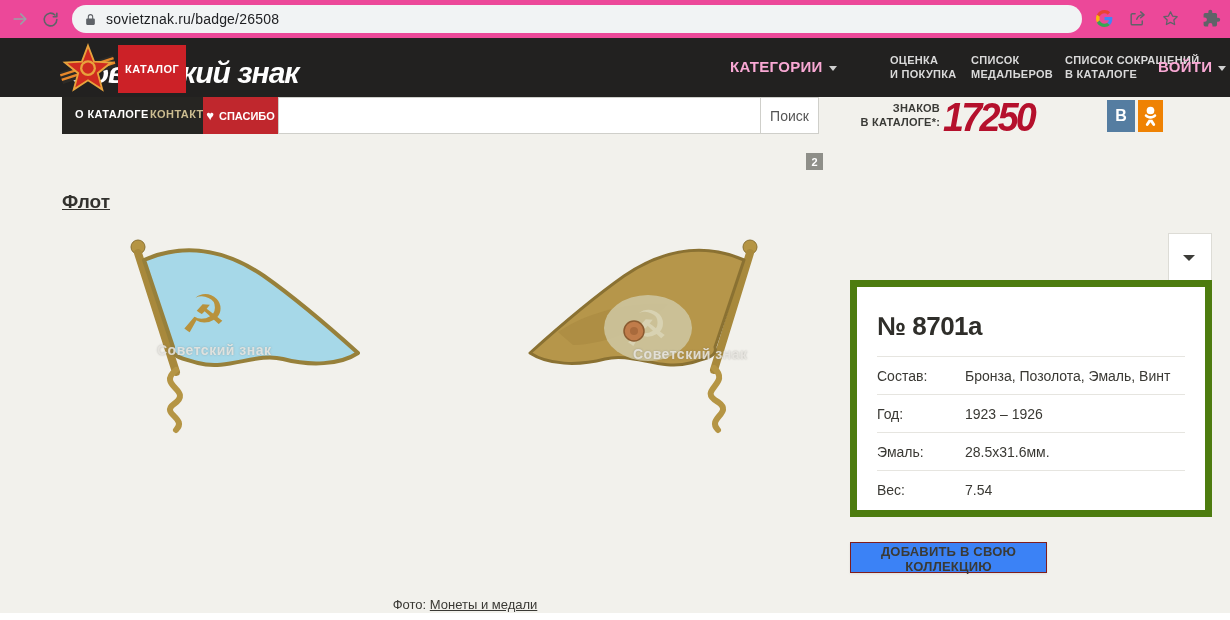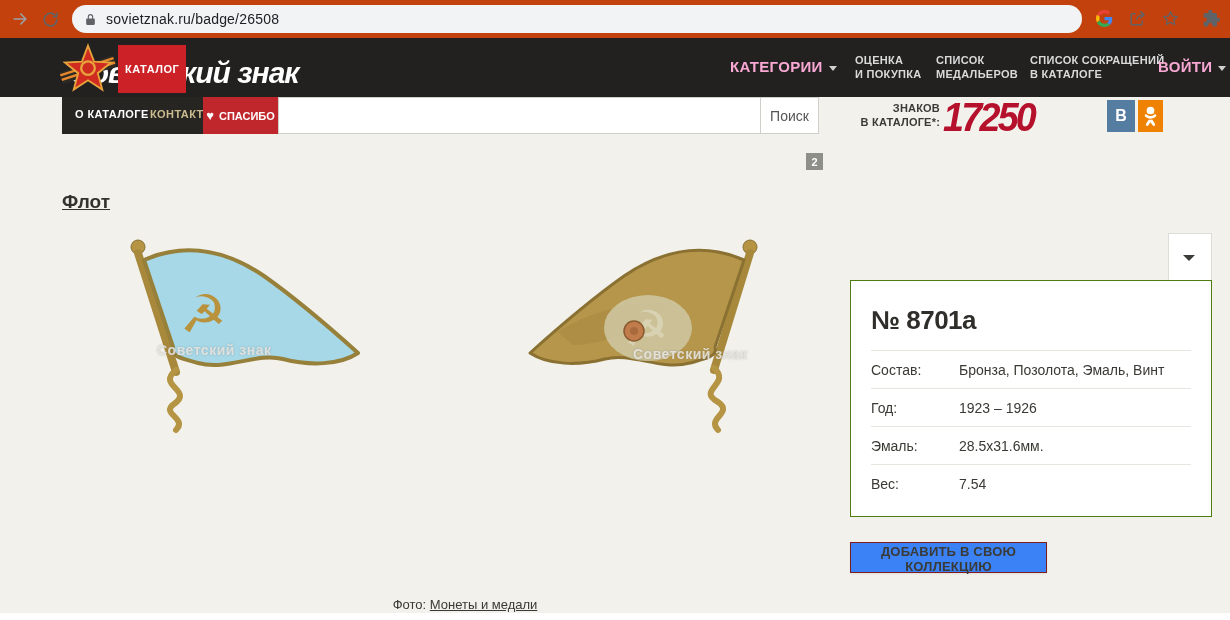--- a/index.html
+++ b/index.html
@@ -1,38 +1,38 @@
 <!DOCTYPE html>
 <html><head>
 <meta charset="utf-8">
 <style>
   html,body{margin:0;padding:0;background:#ddd;}
   .stage{position:relative;width:1230px;height:620px;overflow:hidden;
          font-family:"Liberation Sans","DejaVu Sans",sans-serif;background:#f2f1ec;}
 
   
-  .chrome{position:absolute;left:0;top:0;width:1230px;height:38px;background:#c2410c;}
+  .chrome{position:absolute;left:0;top:0;width:1230px;height:38px;background:#ec4899;}
   .chrome .navbtn{position:absolute;top:7px;width:24px;height:24px;display:flex;align-items:center;justify-content:center;}
   .urlbar{position:absolute;left:72px;top:5px;width:1010px;height:28px;background:#f1f3f4;border-radius:14px;
           display:flex;align-items:center;padding:0 12px;box-sizing:border-box;}
   .urlbar .url{font-size:14px;color:#202124;margin-left:9px;letter-spacing:.2px;}
   .chrome-right{position:absolute;right:8px;top:7px;display:flex;gap:11px;align-items:center;}
   .chrome-right .cicon{width:22px;height:22px;display:flex;align-items:center;justify-content:center;}
 
   
   .site-header{position:absolute;left:0;top:38px;width:1230px;height:59px;background:#222120;}
   .logo{position:absolute;left:60px;top:2px;width:260px;height:56px;cursor:pointer;}
   .logo-emblem{position:absolute;left:0;top:2px;}
   .logo-tag{position:absolute;left:58px;top:5px;background:#cc2127;color:#fff;font-size:11px;font-weight:bold;
             padding:18px 7px;letter-spacing:.5px;}
   .logo-text{position:absolute;left:10px;top:16px;color:#fefefe;font-size:30px;font-style:italic;font-weight:bold;
              letter-spacing:-1px;white-space:nowrap;}
   .topnav-big{position:absolute;top:20px;color:#f9a8d4;font-size:15px;font-weight:bold;letter-spacing:.3px;cursor:pointer;}
   .topnav-small{position:absolute;top:15px;color:#dadada;font-size:11px;font-weight:bold;line-height:14px;
-                letter-spacing:.3px;cursor:pointer;}
+                letter-spacing:.3px;cursor:pointer;margin-left:35px;}
   .caret{display:inline-block;width:0;height:0;border-left:4px solid transparent;border-right:4px solid transparent;
          border-top:5px solid #cfcfcf;margin-left:6px;vertical-align:middle;}
 
   
   .subbar{position:absolute;left:62px;top:97px;width:216px;height:37px;background:#262522;}
   .subbar-link{position:absolute;top:11px;font-size:11px;font-weight:bold;letter-spacing:.4px;cursor:pointer;}
   .thanks{position:absolute;left:203px;top:97px;width:75px;height:37px;background:#c0272d;color:#fff;
           display:flex;align-items:center;justify-content:center;gap:5px;font-size:11px;font-weight:bold;cursor:pointer;}
   .heart{color:#fff;font-size:13px;line-height:1;}
   .search-input{position:absolute;left:278px;top:97px;width:482px;height:37px;border:1px solid #cfcfca;border-right:none;
@@ -57,21 +57,21 @@
   .badge-img{position:absolute;top:232px;width:330px;height:205px;}
   .badge-img.left{left:110px;} .badge-img.right{left:498px;}
   .watermark{position:absolute;font-size:14px;font-weight:bold;color:rgba(235,233,228,.85);
              text-shadow:0 0 2px rgba(110,110,105,.45);white-space:nowrap;letter-spacing:.5px;}
 
   .card-tab{position:absolute;left:1168px;top:233px;width:44px;height:48px;background:#fff;
             border:1px solid #dddcd6;border-bottom:none;box-sizing:border-box;cursor:pointer;}
   .card-tab .caret2{position:absolute;left:14px;top:21px;width:0;height:0;border-left:6px solid transparent;
             border-right:6px solid transparent;border-top:6px solid #3c3c38;}
   .info-card{position:absolute;left:850px;top:280px;width:362px;height:237px;background:#fff;
-             border:1px solid #4d7c0f;box-sizing:border-box;padding:0 20px;}
+             border:7px solid #4d7c0f;box-sizing:border-box;padding:0 20px;}
   .card-number{margin:0;padding:24px 0 14px 0;font-size:26px;font-weight:bold;color:#2f2e2a;letter-spacing:-.5px;}
   .info-row{display:flex;border-top:1px solid #e6e5e0;padding:11px 0 10px 0;font-size:14px;color:#3a3934;}
   .info-row .lbl{width:88px;flex:none;}
   .add-btn{position:absolute;left:850px;top:542px;width:197px;height:31px;background:#3b82f6;border:1px solid #7f1d1d;
            box-shadow:0 1px 2px rgba(0,0,0,.08);font-size:13px;color:#3a3a36;font-weight:bold;letter-spacing:.2px;
            cursor:pointer;font-family:inherit;}
   .photo-credit{position:absolute;left:320px;top:597px;width:290px;text-align:center;font-size:13px;color:#3a3934;}
   .photo-credit a{color:#3a3934;text-decoration:underline;cursor:pointer;}
   .bottom-strip{position:absolute;left:0;top:613px;width:1230px;height:7px;background:#fff;}
 </style>

